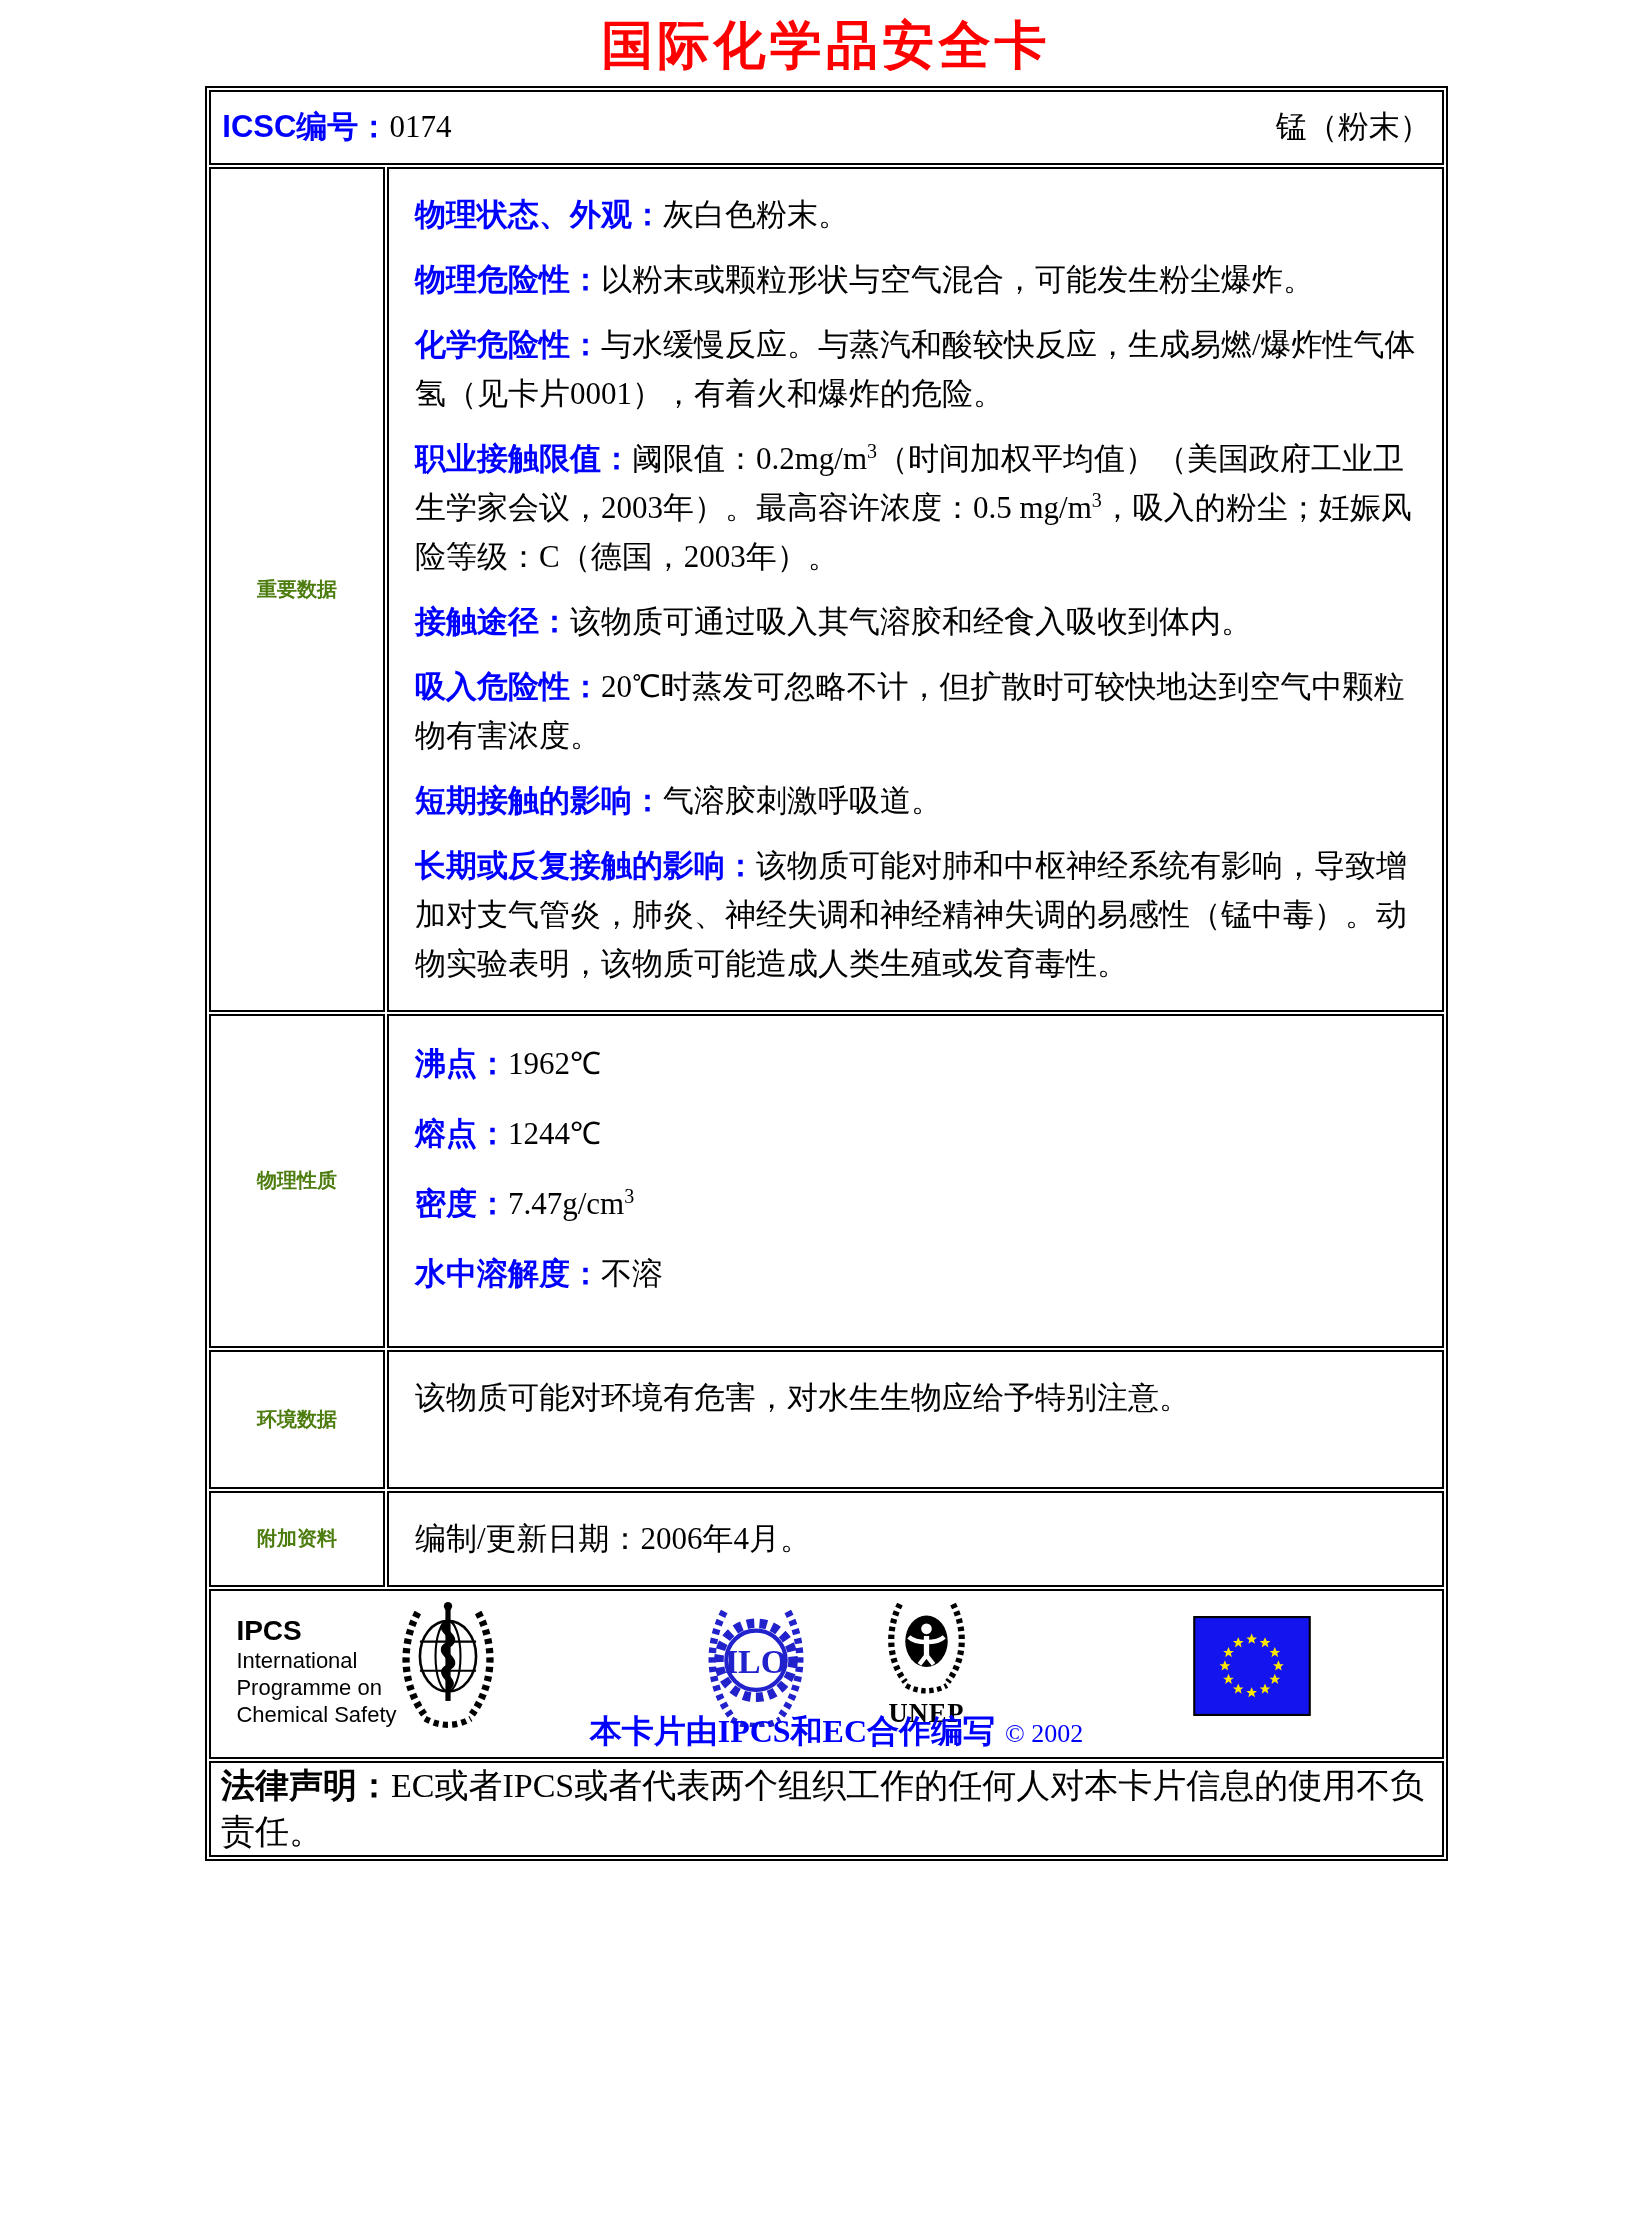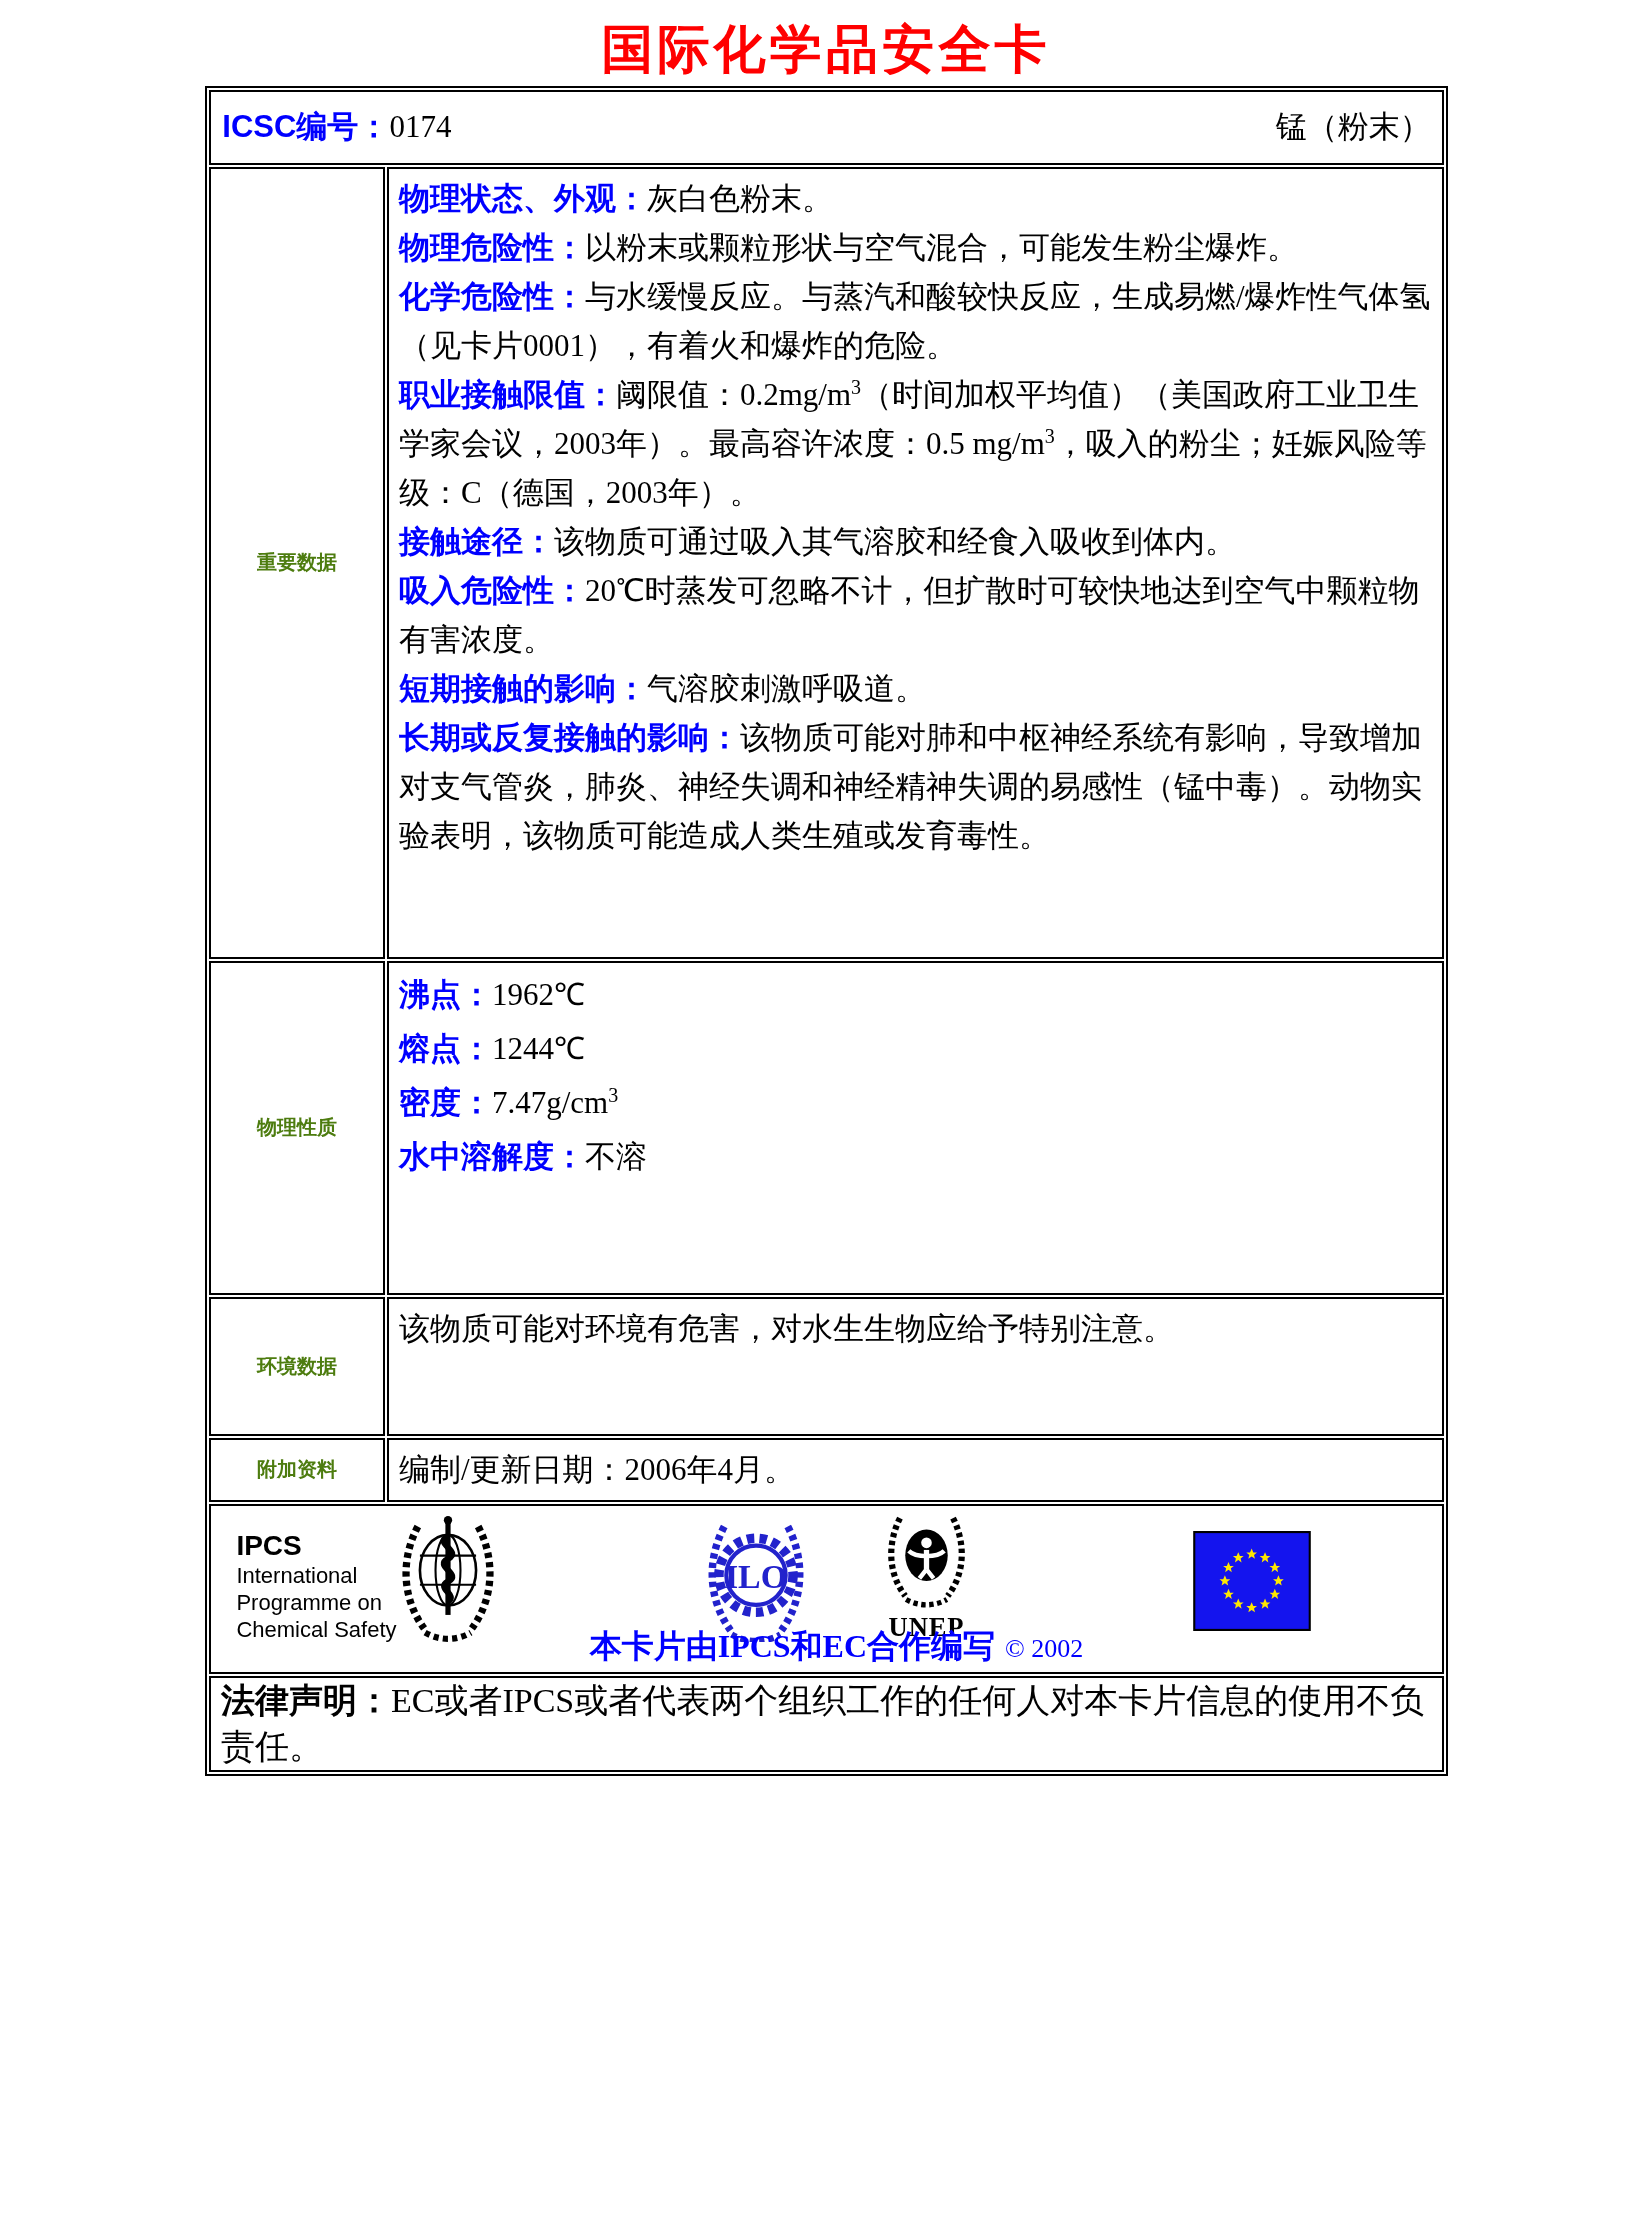--- a/index.html
+++ b/index.html
@@ -1,29 +1,29 @@
 <!DOCTYPE html>
 <html style="font-size:11.3px"><head>
 <meta charset="utf-8">
 <style>
   html,body{margin:0;padding:0;background:#ffffff;}
   body{width:1652px;height:2239px;font-family:"Liberation Serif",serif;color:#000;}
   .page{position:relative;width:1652px;height:2239px;background:#fff;overflow:hidden;}
   .title{margin-top:12.7px;height:73px;line-height:73px;text-align:center;
          color:#ff0000;font-weight:bold;font-size:52px;letter-spacing:4.2px;
-         font-family:Liberation Serif, serif;}
+         font-family:Liberation Mono, monospace;}
   table.card{margin-left:205px;width:1243px;border:2.8px solid #000;
              border-collapse:separate;border-spacing:2.1px;background:#fff;table-layout:fixed;}
   td{border:2.1px solid #000;background:#fff;vertical-align:top;overflow:hidden;}
   col.c1{width:176px;}
   .lbl{color:#0000ff;font-family:"Liberation Sans",sans-serif;font-weight:bold;}
   .rowlabel{color:#4d7c0f;font-family:"Liberation Sans",sans-serif;font-weight:bold;
             font-size:20px;text-align:center;vertical-align:middle;}
   .content{padding:5.6px 10px;font-size:31px;line-height:49px;}
-  .content p{margin:0;}
+  .content p{margin:16px;}
   sup{font-size:20px;line-height:0;vertical-align:super;}
   .hdrcell{vertical-align:middle;padding:0 11.3px;}
   .hdrflex{display:flex;justify-content:space-between;align-items:flex-end;font-size:31px;}
   .phys{line-height:54px;}
   .logos-cell{position:relative;vertical-align:top;}
   .ipcs-block{position:absolute;left:25.4px;top:24px;font-family:"Liberation Sans",sans-serif;
               font-size:22px;line-height:27px;color:#000;}
   .ipcs-acronym{font-size:28px;font-weight:bold;line-height:32px;}
   .logo{position:absolute;}
   .who-logo{left:185px;top:8.5px;}

